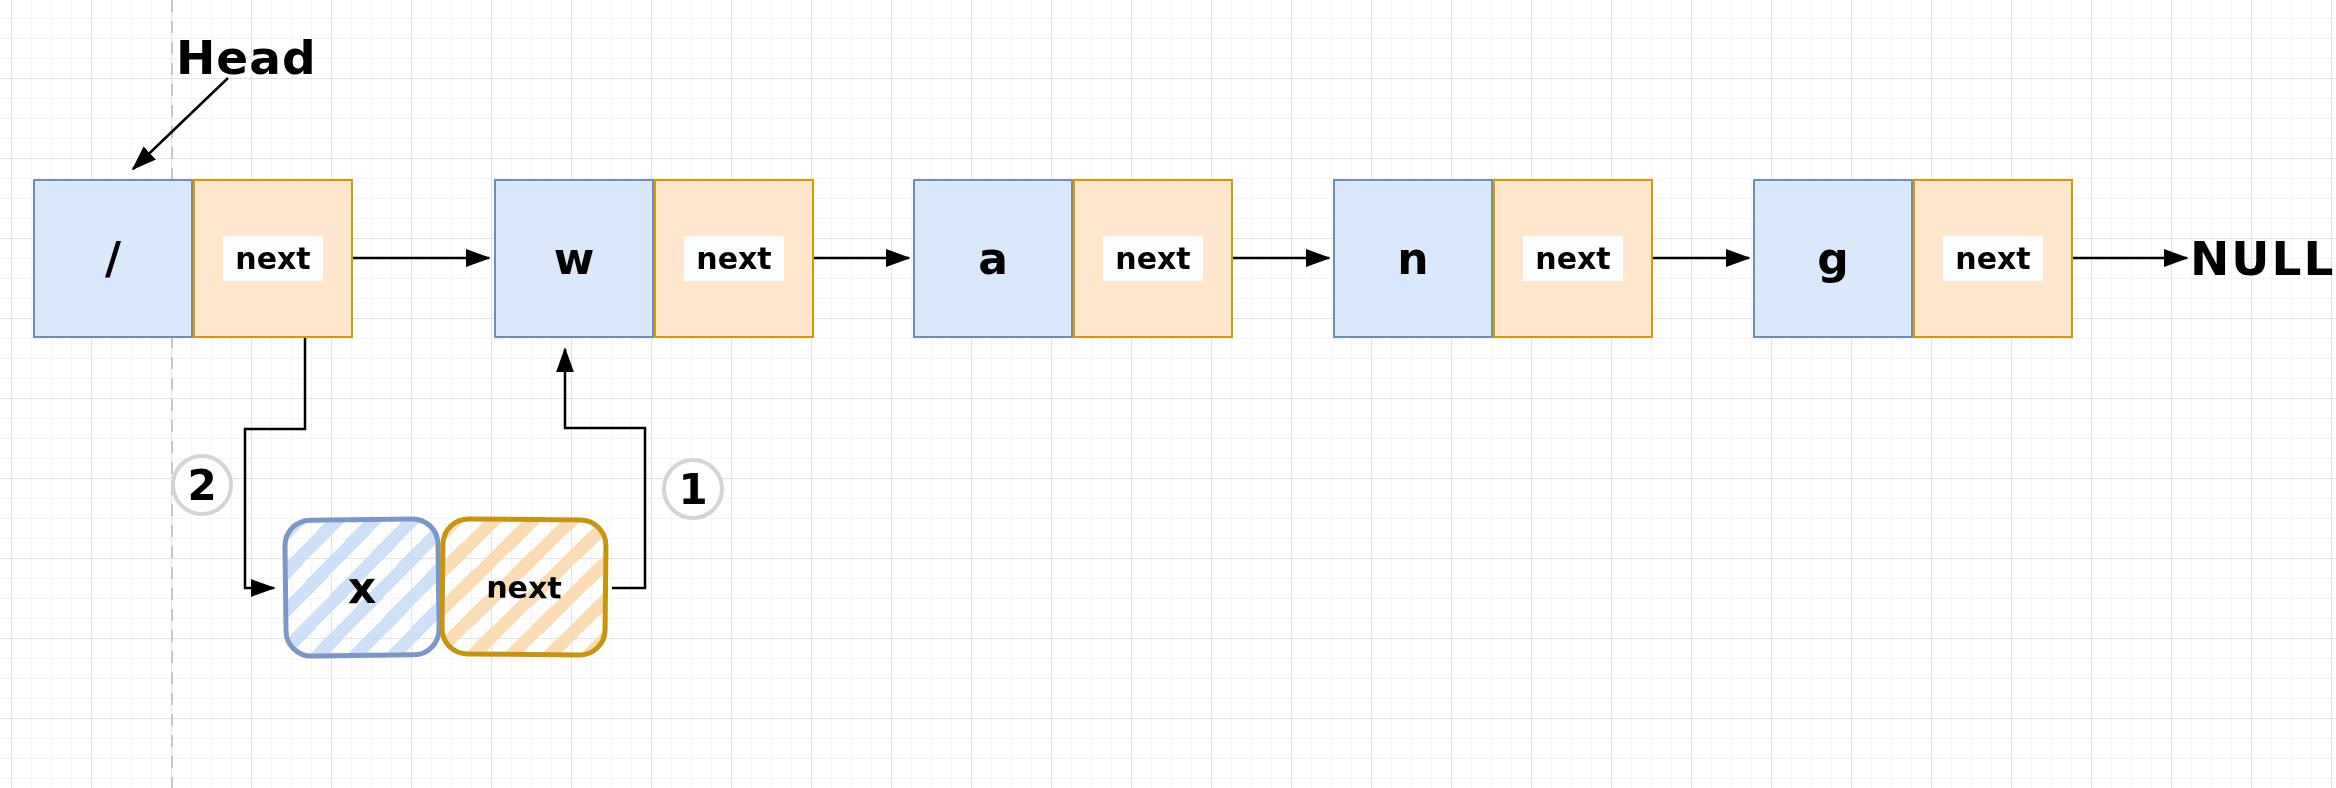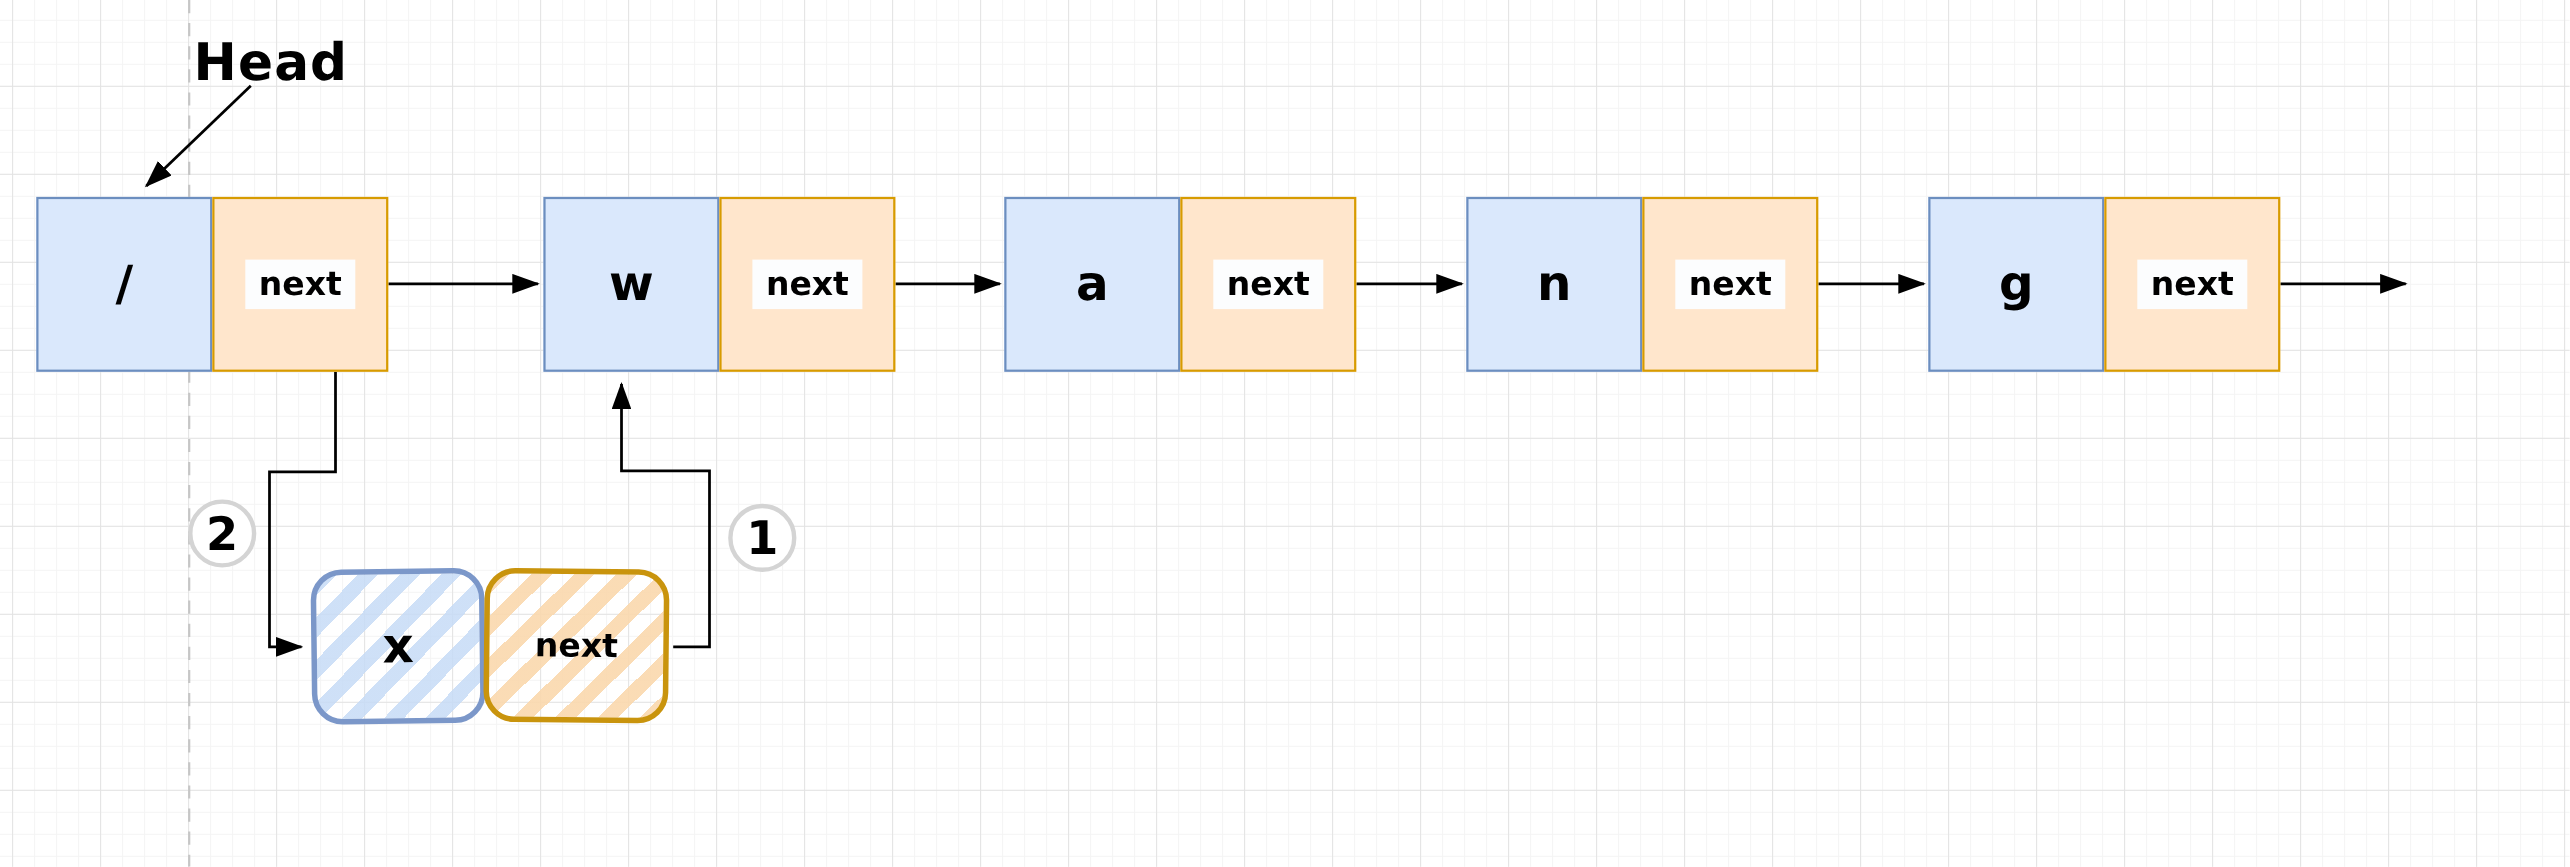--- a/index.html
+++ b/index.html
@@ -140,20 +140,21 @@
     <span class="next-label">next</span>
   </div>
 
   <div class="cell value" style="left:1753px">
     <span>g</span>
   </div>
   <div class="cell nextp" style="left:1913px">
     <span class="next-label">next</span>
   </div>
 
+  <div class="null-label">NULL</div>
 
   <div class="sketch value">
     <span>x</span>
   </div>
   <div class="sketch nextp">
     <span>next</span>
   </div>
 
   <div class="badge step2">
     <span>2</span>

